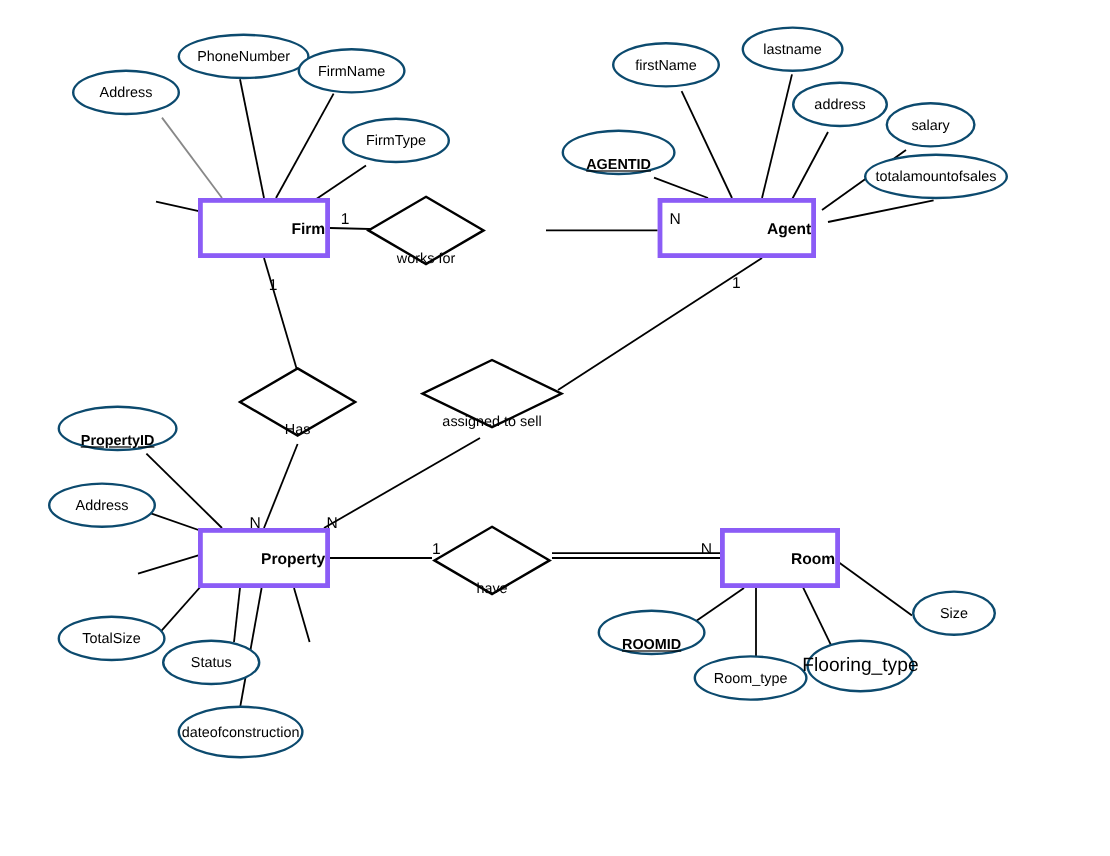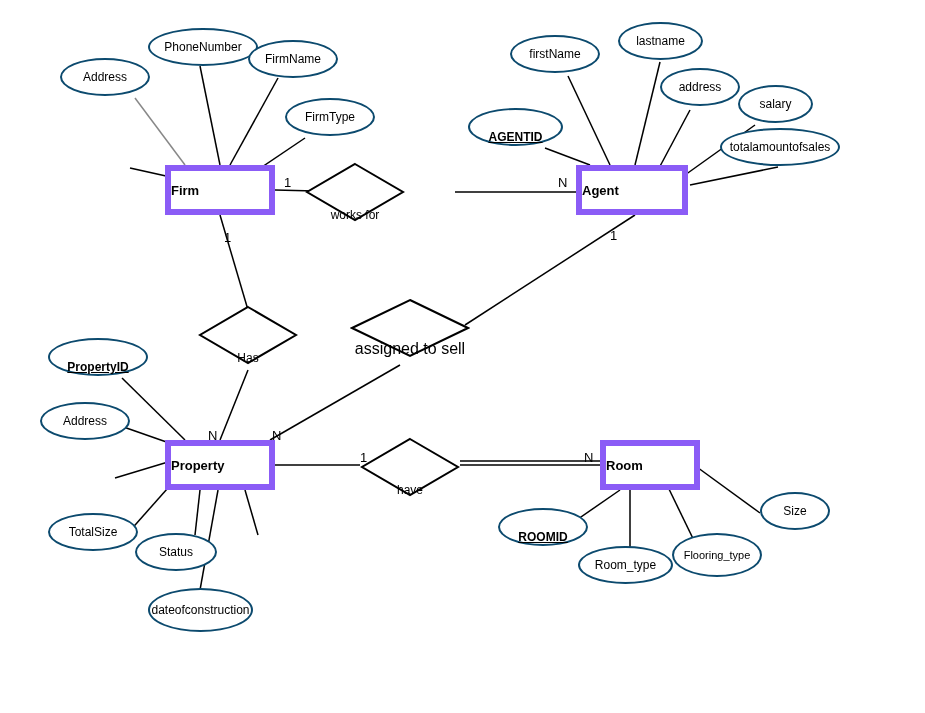--- a/index.html
+++ b/index.html
@@ -18,25 +18,25 @@
     }
     svg#connections {
       position: absolute;
       top: 0; left: 0;
       width: 925px;
       height: 713px;
       pointer-events: none;
     }
     .entity {
       position: absolute;
-      border: 6px solid #8b5cf6;
+      border: 4px solid #8b5cf6;
       background: #fff;
       display: flex;
       align-items: center;
-      justify-content: flex-start;
+      justify-content: flex-end;
       font-weight: bold;
       text-align: center;
     }
     .ellipse {
       position: absolute;
       border: 2px solid #0c4a6e;
       border-radius: 50%;
       background: #fff;
       display: flex;
       align-items: center;
@@ -138,21 +138,21 @@
     <line x1="630" y1="490" x2="630" y2="548" stroke="#000" stroke-width="1.5"></line>
 
     <line x1="668" y1="487" x2="700" y2="553" stroke="#000" stroke-width="1.5"></line>
 
     <line x1="690" y1="462" x2="760" y2="513" stroke="#000" stroke-width="1.5"></line>
   </svg>
 
   <div class="entity" style="left:165px; top:165px; width:110px; height:50px;">
     <span>Firm</span>
   </div>
-  <div class="entity" style="left:576px; top:165px; width:112px; height:50px;">
+  <div class="entity" style="left:548px; top:165px; width:132px; height:50px;">
     <span>Agent</span>
   </div>
   <div class="entity" style="left:165px; top:440px; width:110px; height:50px;">
     <span>Property</span>
   </div>
   <div class="entity" style="left:600px; top:440px; width:100px; height:50px;">
     <span>Room</span>
   </div>
 
   <div class="diamond" style="left:305px; top:162px;">
@@ -166,21 +166,21 @@
     <svg class="diamond-shape" viewBox="0 0 100 60" preserveAspectRatio="none">
       <polygon points="50,2 98,30 50,58 2,30" fill="white" stroke="black" stroke-width="2"></polygon>
     </svg>
     <span class="diamond-label">Has</span>
   </div>
 
   <div class="diamond" style="left:350px; top:298px; width:120px; height:60px;">
     <svg class="diamond-shape" viewBox="0 0 120 60" preserveAspectRatio="none">
       <polygon points="60,2 118,30 60,58 2,30" fill="white" stroke="black" stroke-width="2"></polygon>
     </svg>
-    <span class="diamond-label" style="font-size:16px;">assigned to sell</span>
+    <span class="diamond-label" style="font-size:12px;">assigned to sell</span>
   </div>
 
   <div class="diamond" style="left:360px; top:437px;">
     <svg class="diamond-shape" viewBox="0 0 100 60" preserveAspectRatio="none">
       <polygon points="50,2 98,30 50,58 2,30" fill="white" stroke="black" stroke-width="2"></polygon>
     </svg>
     <span class="diamond-label">have</span>
   </div>
 
   <div class="ellipse" style="left:148px; top:28px; width:110px; height:38px;">
@@ -231,21 +231,21 @@
     <span style="font-size:12px; text-align:center; display:block;">dateofconstruction</span>
   </div>
 
   <div class="ellipse underline" style="left:498px; top:508px; width:90px; height:38px;">
     <span>ROOMID</span>
   </div>
   <div class="ellipse" style="left:578px; top:546px; width:95px; height:38px;">
     <span>Room_type</span>
   </div>
   <div class="ellipse" style="left:672px; top:533px; width:90px; height:44px;">
-    <span style="font-size:11px; text-align:center; display:block;">Flooring_type</span>
+    <span style="font-size:16px; text-align:center; display:block;">Flooring_type</span>
   </div>
   <div class="ellipse" style="left:760px; top:492px; width:70px; height:38px;">
     <span>Size</span>
   </div>
 
   <span class="cardinality" style="left:284px; top:175px;">1</span>
   <span class="cardinality" style="left:558px; top:175px;">N</span>
   <span class="cardinality" style="left:224px; top:230px;">1</span>
   <span class="cardinality" style="left:208px; top:428px;">N</span>
   <span class="cardinality" style="left:272px; top:428px;">N</span>

